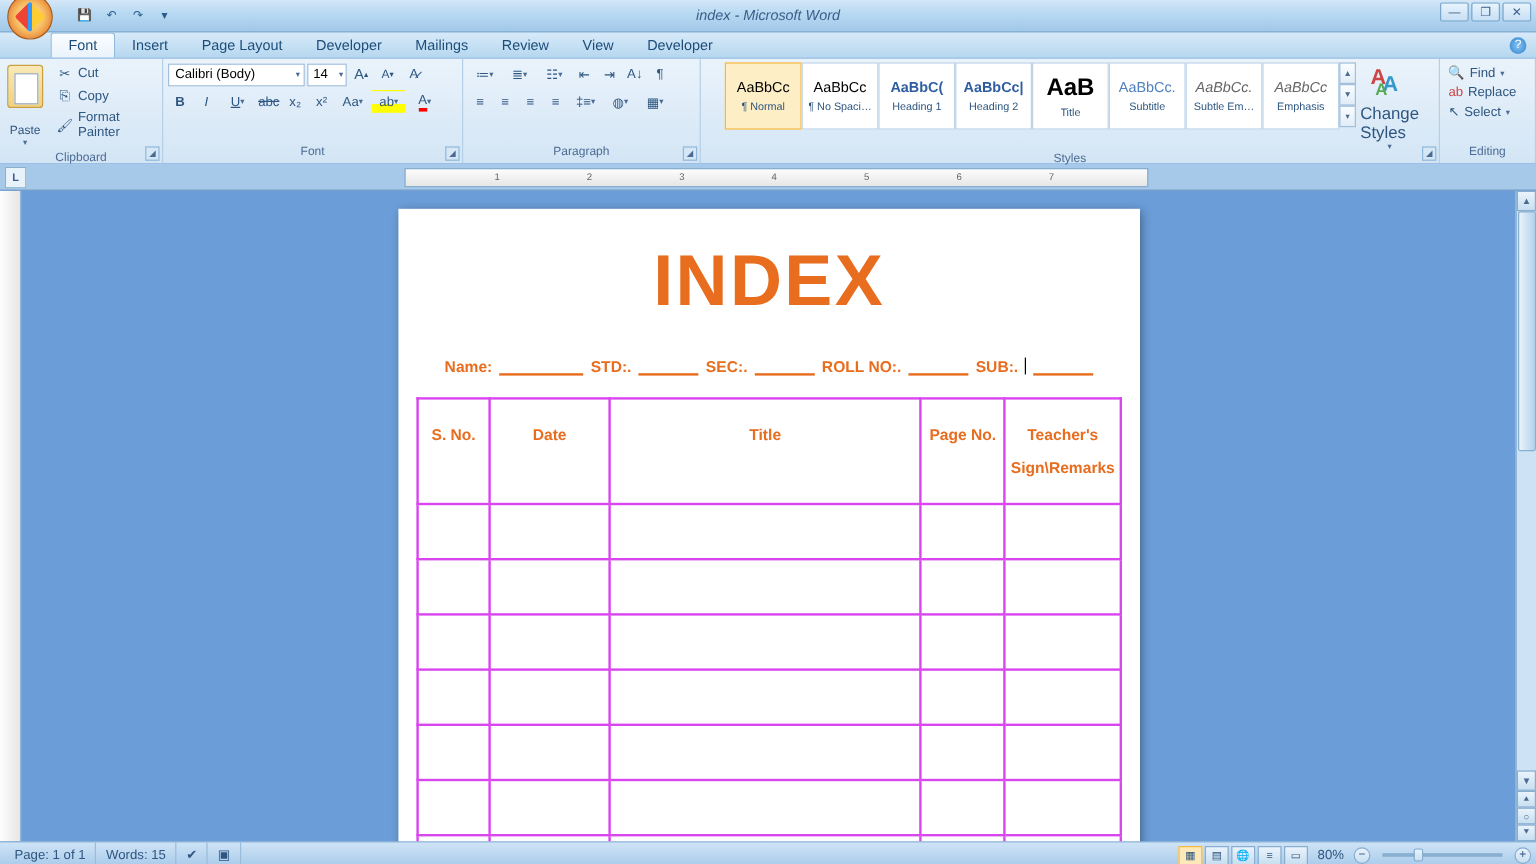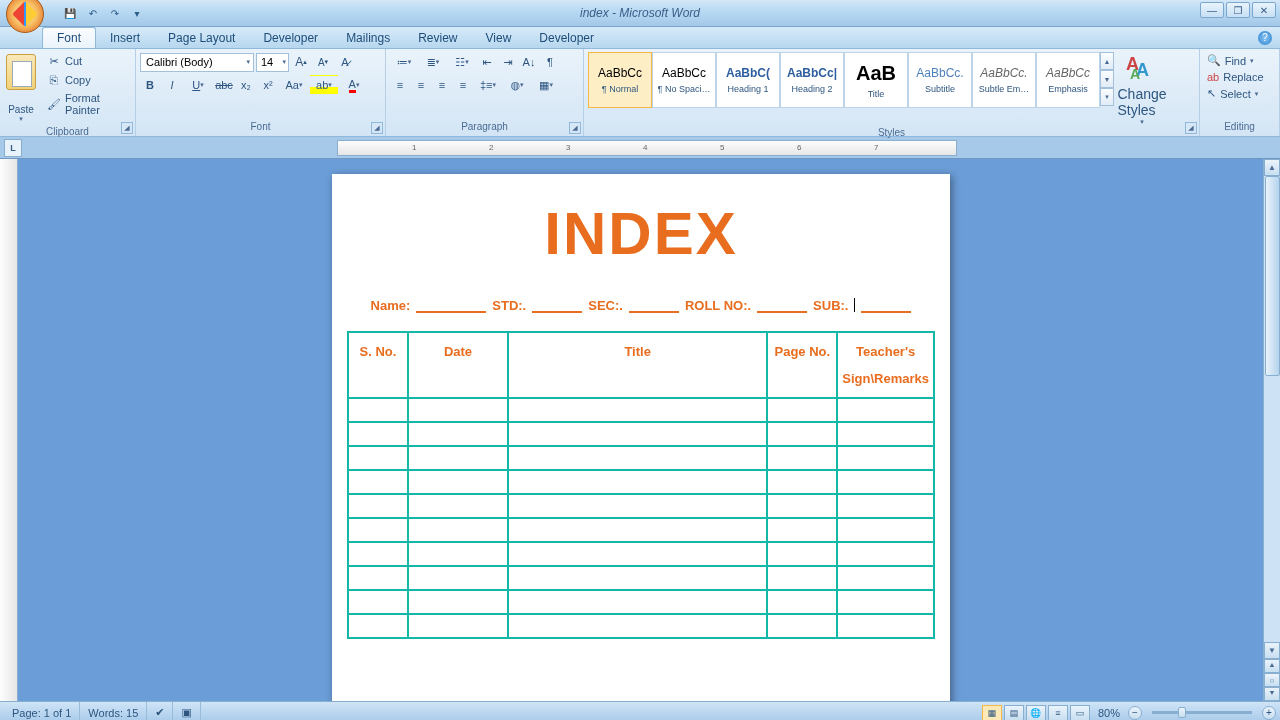--- a/index.html
+++ b/index.html
@@ -144,21 +144,21 @@
   display:flex; align-items:center; justify-content:space-between; padding:0 2px 0 4px; font-size:11px;}
 .sq-btn {
   width:20px; height:20px; display:flex; align-items:center; justify-content:center;
   border:1px solid transparent; font-size:11px; color:#2e5680;
 }
 .sq-btn.wide {width:28px;}
 .dd-arrow{font-size:7px; color:#4b6b94;}
 
 .para-row {display:flex; gap:1px; margin-bottom:3px;}
 
-.styles-body {display:flex;}
+.styles-body {display:flex;margin-left:16px;}
 .style-item {
   width:64px; height:56px; border:1px solid #bcd3e8;
   background:white; display:flex; flex-direction:column; align-items:center;
   justify-content:center; margin-right:0;
 }
 .style-item.sel {border:1px solid #f5b846; background:#fdeec5;}
 .style-prev {font-size:12px; margin-bottom:4px;}
 .style-lbl {font-size:9px; color:#2e5680; white-space:nowrap; overflow:hidden;}
 .style-scroll {width:14px; display:flex; flex-direction:column;}
 .style-scroll div{height:18px; border:1px solid #a2bfdb; background:linear-gradient(#fafdff,#e1ecf7);
@@ -205,21 +205,21 @@
   text-align:center; font-family:Impact,Arial Black,sans-serif;
   letter-spacing:2px; margin-bottom:30px;
 }
 .form-line{
   color:#e86d1f; font-weight:bold; font-size:13px;
   display:flex; gap:6px; justify-content:center; margin-bottom:18px;
   flex-wrap:nowrap;
 }
 .form-line span.fill{border-bottom:2px solid #e86d1f; display:inline-block;}
 .idx-table{width:100%; border-collapse:collapse;}
-.idx-table th,.idx-table td{border:2px solid #14b8a6; padding:11px 4px;}
+.idx-table th,.idx-table td{border:2px solid #d946ef; padding:22px 4px;}
 .idx-table th{color:#e86d1f; font-weight:bold; font-size:13px; text-align:center; vertical-align:top;}
 .idx-table td{height:14px;}
 .cursor-mark{display:inline-block;width:1px;height:14px;background:#000;vertical-align:middle;}
 
 .vscroll {
   position:absolute; right:0; top:0; bottom:0; width:17px;
   background:#cde2f4; border-left:1px solid #88aed0;
   display:flex; flex-direction:column;
 }
 .vscroll .sbtn{height:17px;background:linear-gradient(#eaf3fb,#c8dff0);border:1px solid #88aed0;

